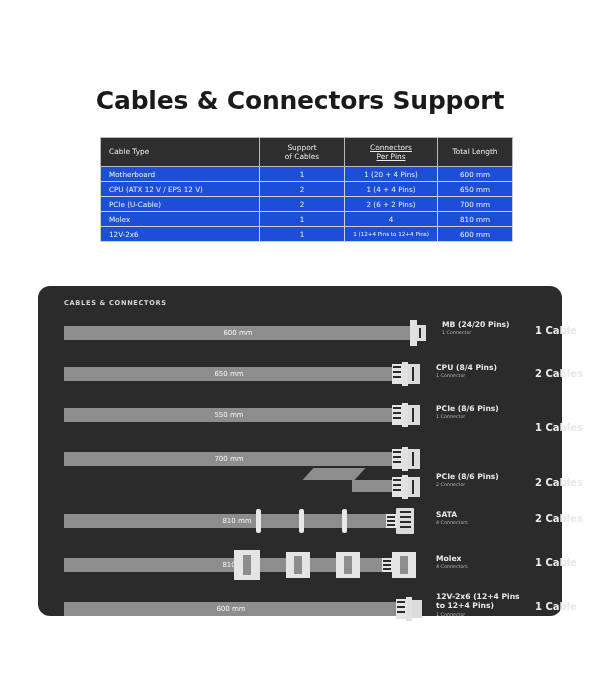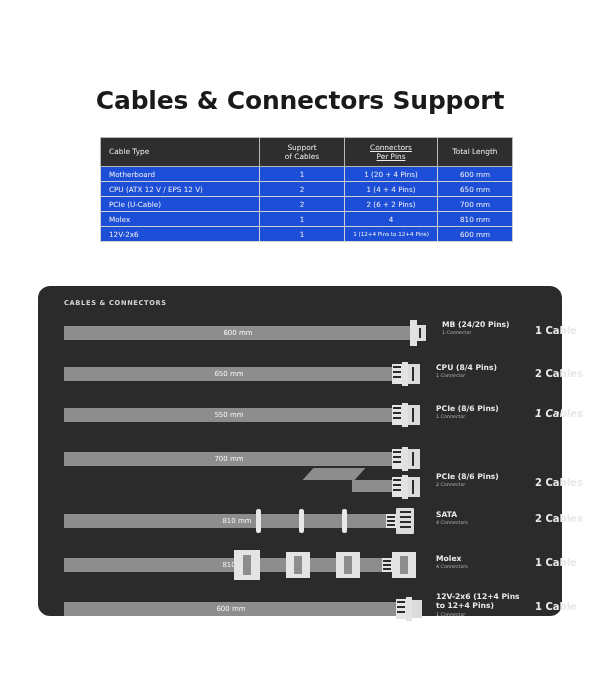--- a/index.html
+++ b/index.html
@@ -293,21 +293,21 @@
       <div class="notch" style="left:329px; top:-1px; width:8px; height:2px;"></div>
       <div class="notch" style="left:329px; top:4px; width:8px; height:2px;"></div>
       <div class="notch" style="left:329px; top:9px; width:8px; height:2px;"></div>
       <div class="conn" style="left:338px; top:-5px; width:6px; height:24px;"></div>
       <div class="conn body" style="left:344px; top:-3px; width:12px; height:20px;"></div>
       <div class="notch" style="left:348px; top:0px; width:2px; height:14px;"></div>
       <div class="lbl" style="left:372px; top:-4px;">
         <span class="main">PCIe (8/6 Pins)</span>
         <span class="sub">1 Connector</span>
       </div>
-      <div class="count" style="left:471px; top:0;font-style:italic;">1 Cables</div>
+      <div class="count" style="left:471px; top:14px;">1 Cables</div>
     </div>
 
     <div class="row" style="top:140px">
       <div class="cable" style="width:330px">
         <span class="len">700 mm</span>
       </div>
 
       <div class="branch diag" style="left:244px; top:16px; width:52px; height:12px;"></div>
       <div class="branch" style="left:288px; top:28px; width:44px; height:12px;"></div>
 

